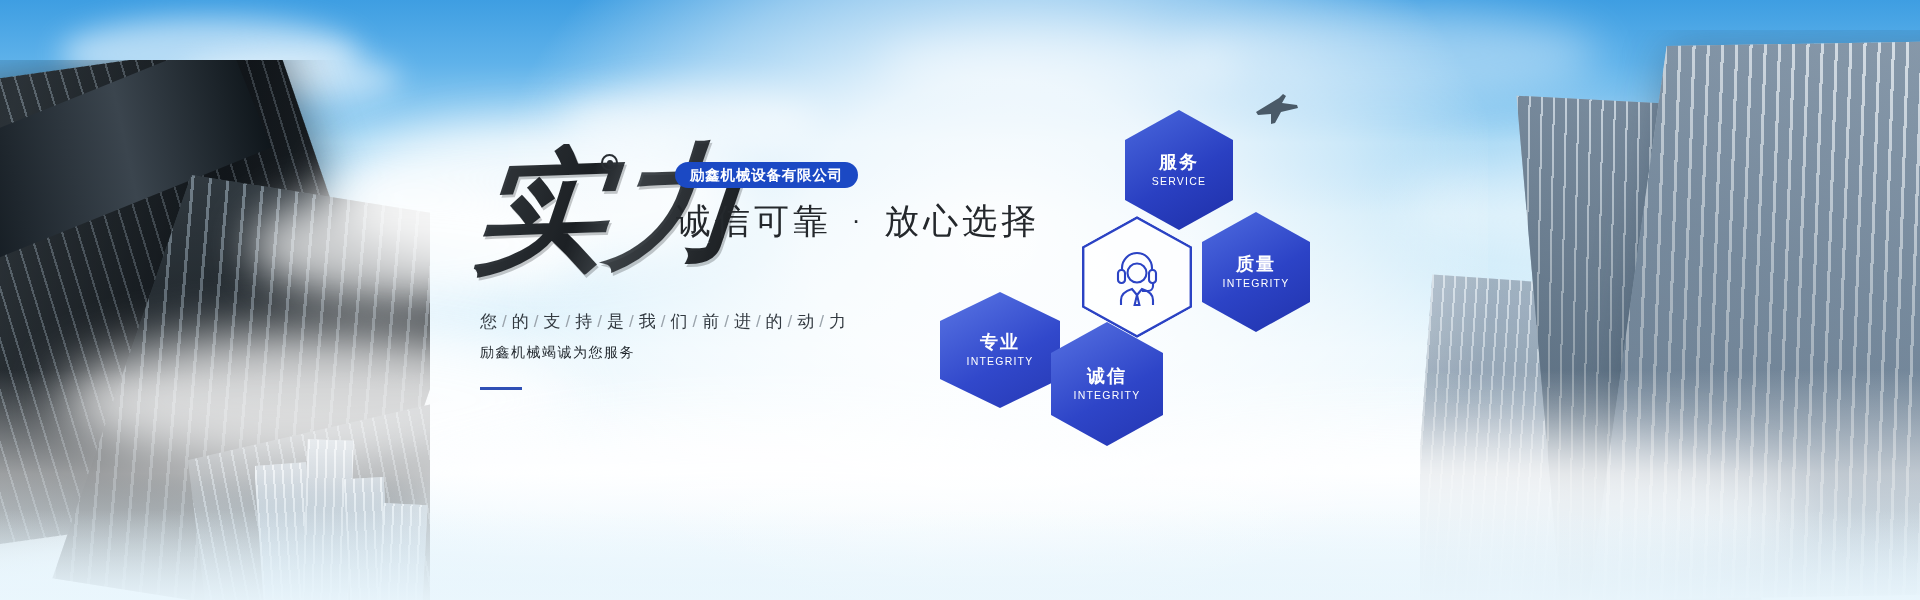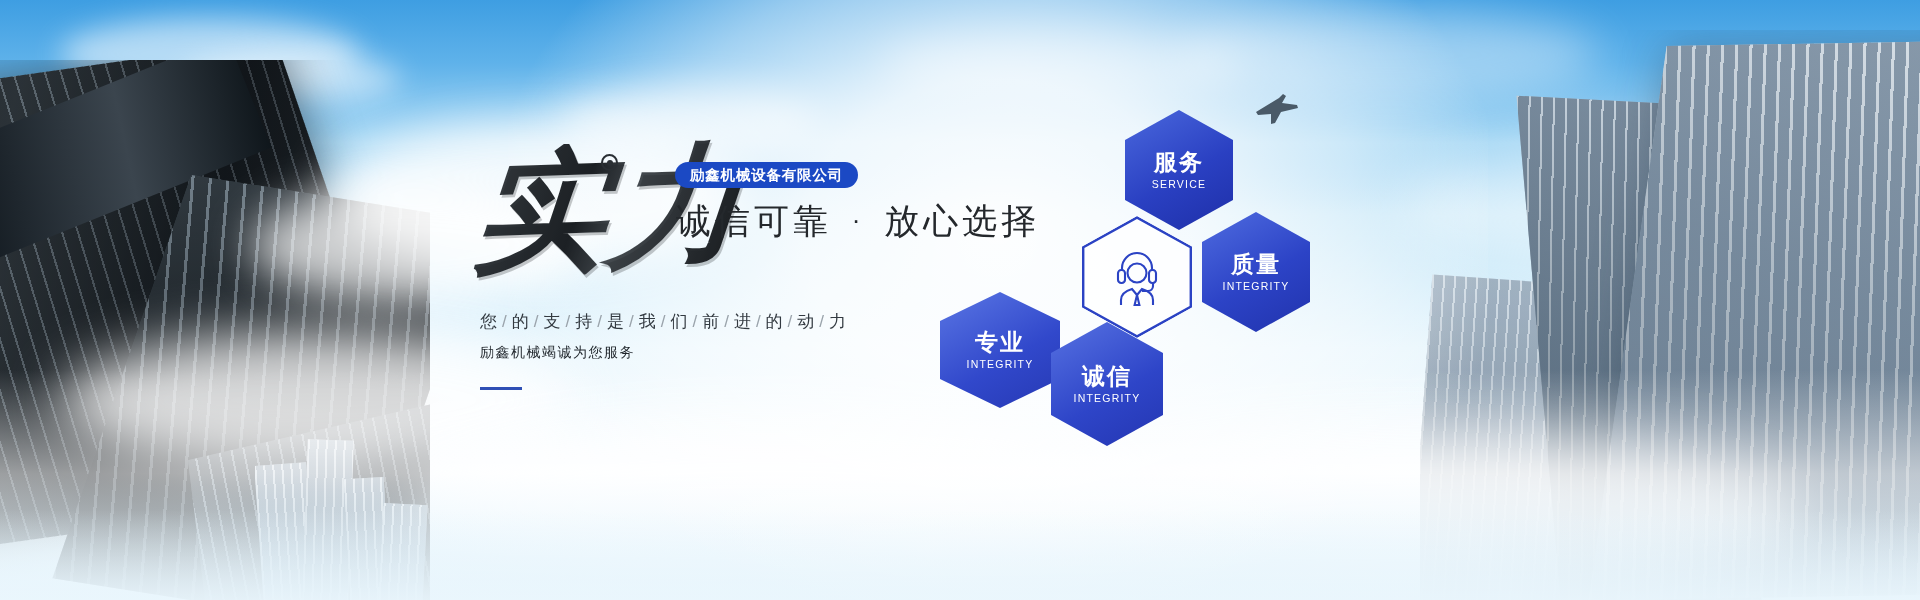--- a/index.html
+++ b/index.html
@@ -142,21 +142,21 @@
   }
   .rule{position:absolute;left:10px;top:267px;width:42px;height:3px;background:#2f4fb5;}
   
   .hexwrap{position:absolute;left:920px;top:110px;width:400px;height:310px;}
   .hex{
     position:absolute;
     clip-path:polygon(50% 0%,100% 25%,100% 75%,50% 100%,0% 75%,0% 25%);
     display:flex;flex-direction:column;align-items:center;justify-content:center;
     color:#fff;text-align:center;
   }
-  .hex .cn{font-size:23px;font-weight:700;letter-spacing:2px;line-height:1.05;}
+  .hex .cn{font-size:18px;font-weight:700;letter-spacing:2px;line-height:1.05;}
   .hex .en{font-size:10.5px;letter-spacing:1.2px;margin-top:3px;font-weight:400;}
   .hex-service{left:205px;top:0px;width:108px;height:120px;background:linear-gradient(150deg,#4a68dd 0%,#2a40c2 55%,#1e2fa8 100%);}
   .hex-quality{left:282px;top:102px;width:108px;height:120px;background:linear-gradient(150deg,#4f6ce0 0%,#2c43c6 55%,#2133ad 100%);}
   .hex-zhuanye{left:20px;top:182px;width:120px;height:116px;background:linear-gradient(150deg,#5a76e4 0%,#3148cb 58%,#2639b4 100%);}
   .hex-chengxin{left:131px;top:212px;width:112px;height:124px;background:linear-gradient(150deg,#5772e2 0%,#2e45c8 58%,#2436b2 100%);}
   .hex-outline{
     left:162px;top:106px;width:110px;height:122px;
     background:rgba(255,255,255,.72);
     border:0;
   }

